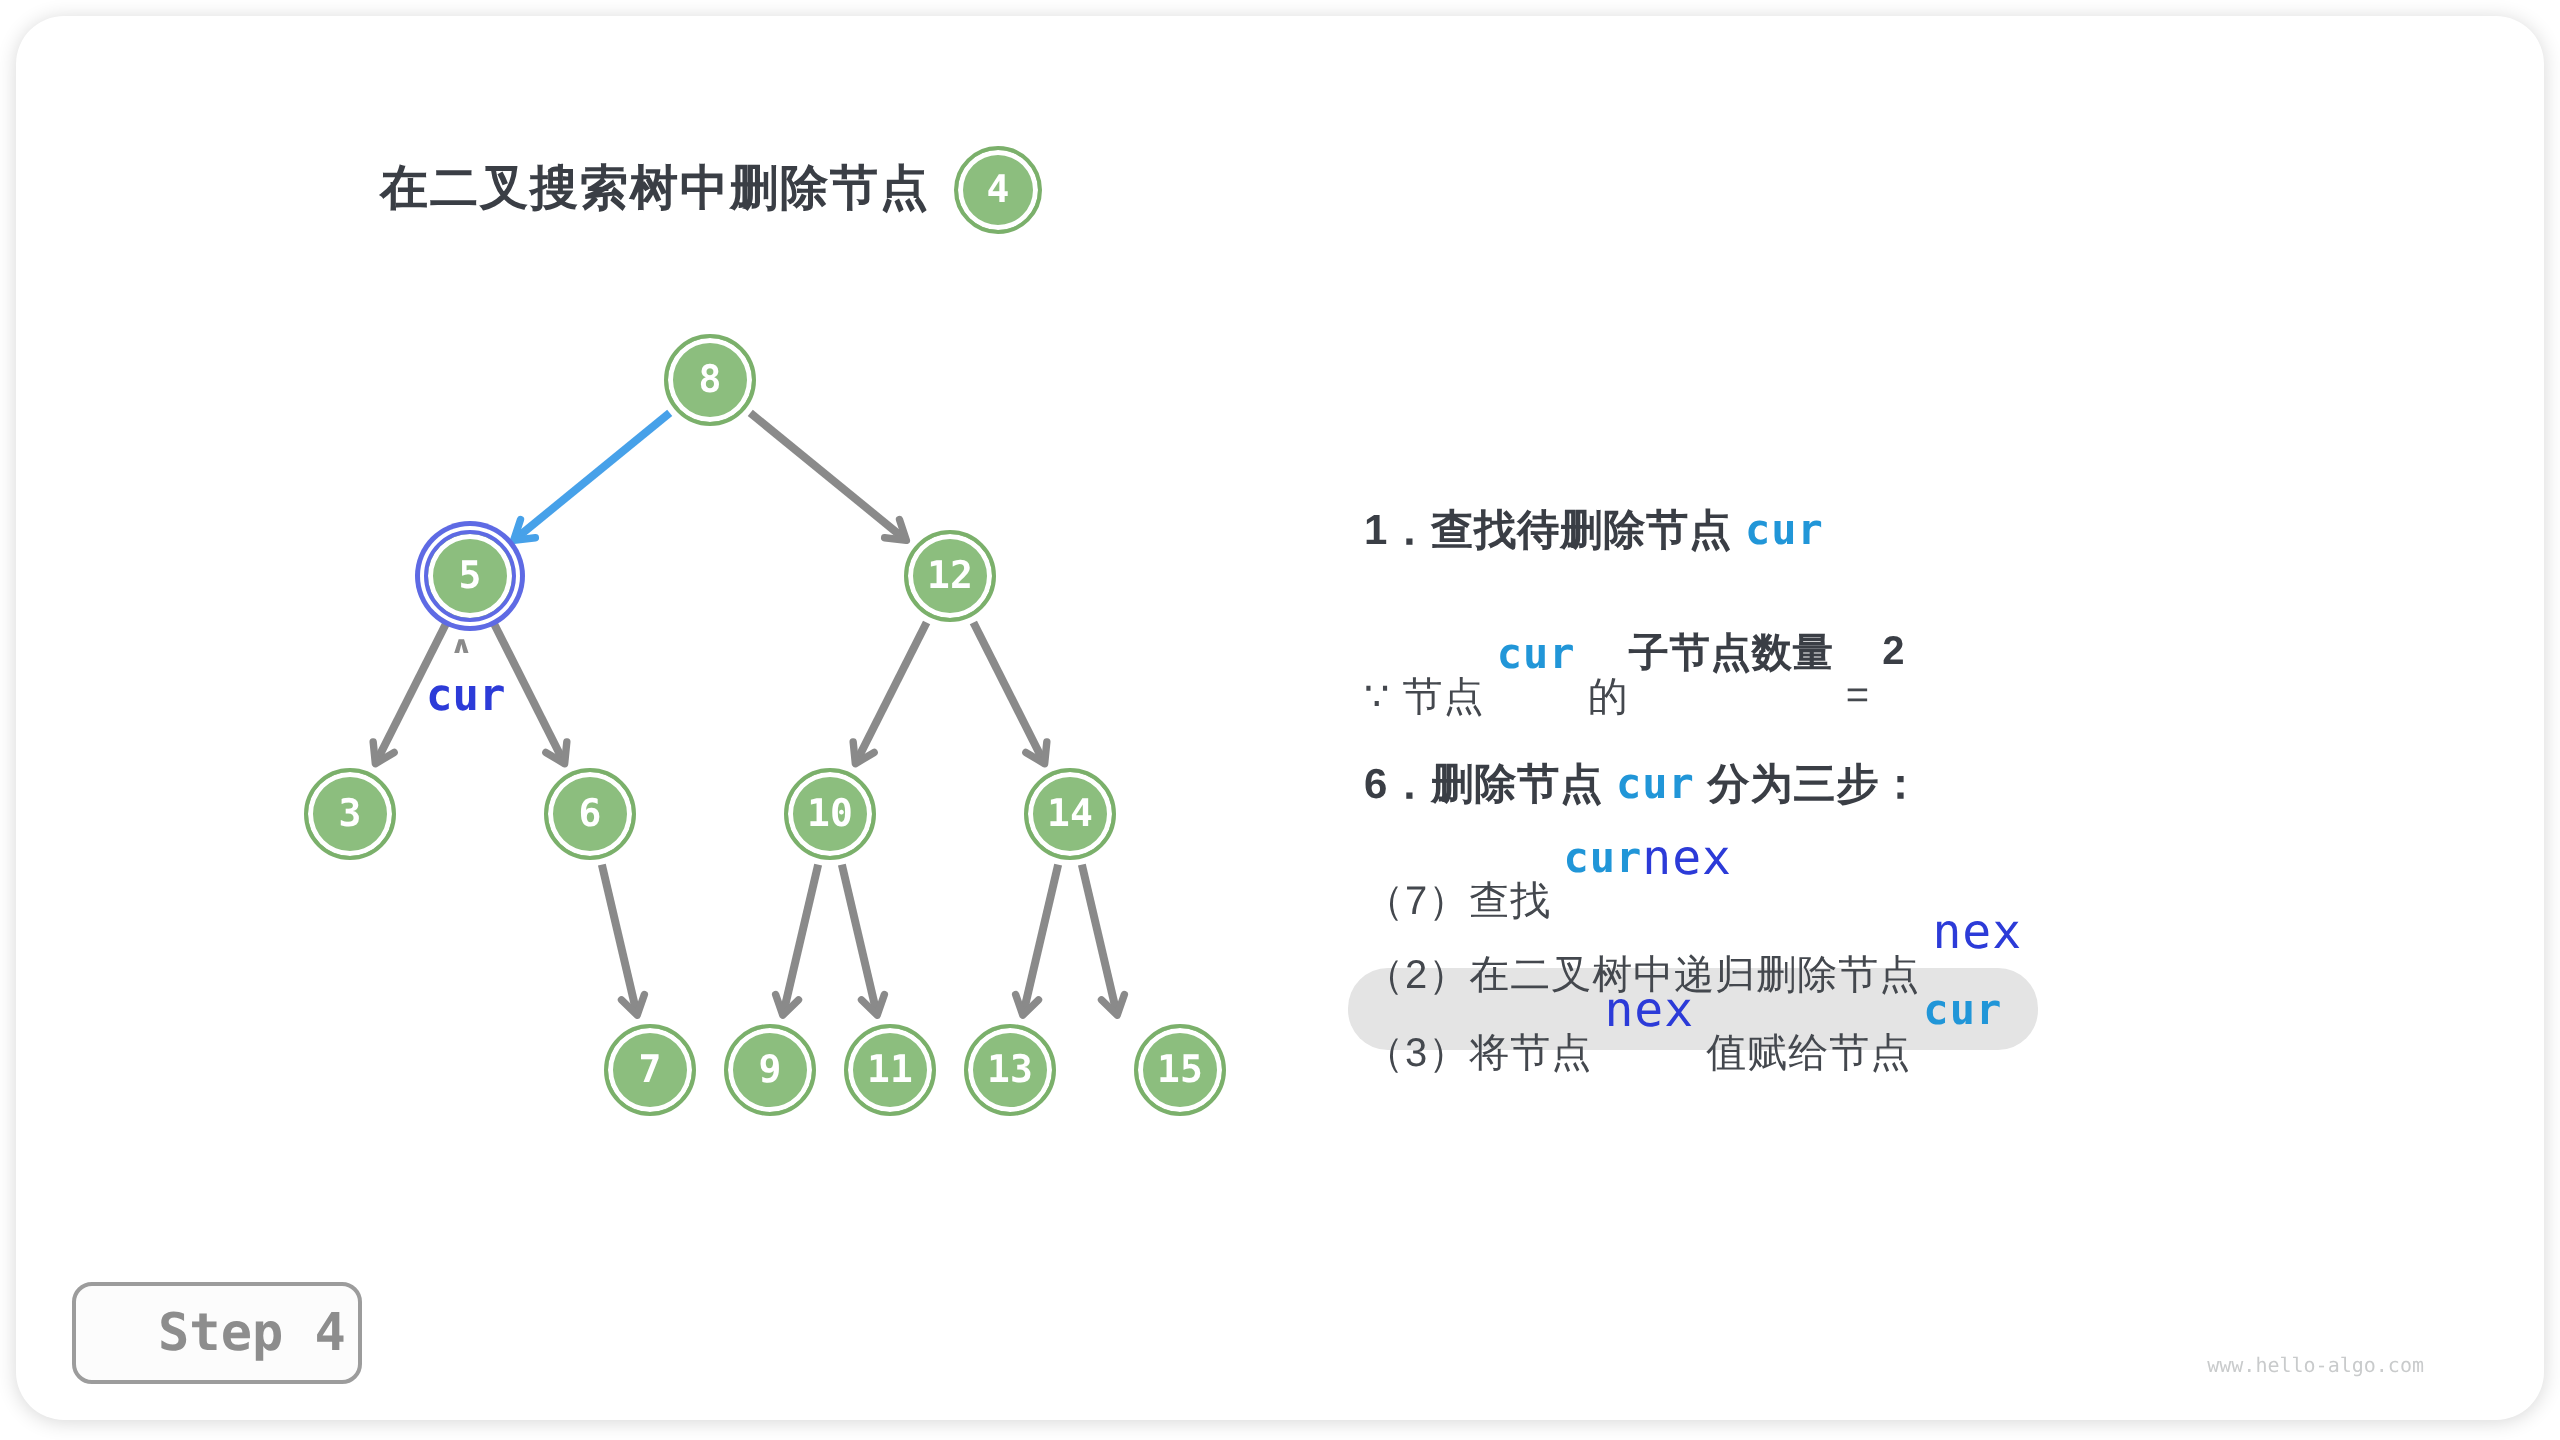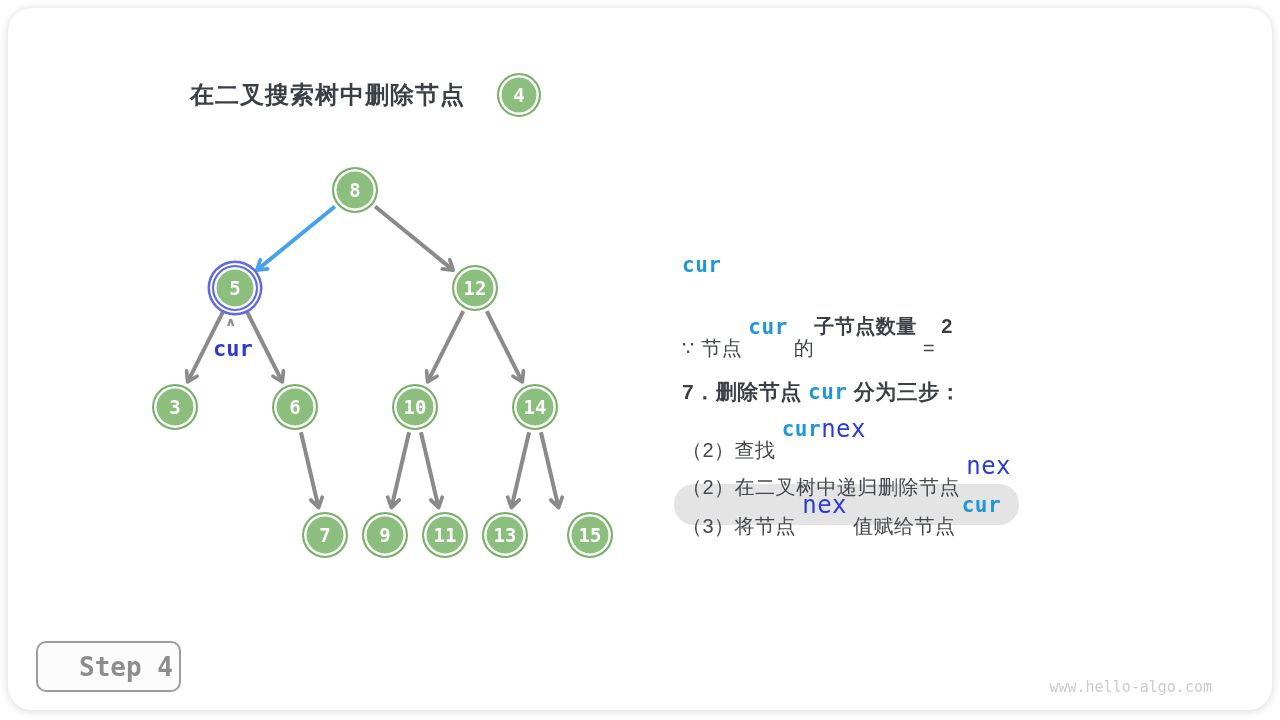--- a/index.html
+++ b/index.html
@@ -18,21 +18,21 @@
     --watermark-gray:#C9CBCC;
   }
   *{margin:0;padding:0;box-sizing:border-box;}
   html,body{width:1280px;height:720px;background:#fff;overflow:hidden;
     font-family:"Liberation Sans","DejaVu Sans",sans-serif;}
 
   .card{position:absolute;left:8px;top:8px;width:1264px;height:702px;
     background:#ffffff;border-radius:24px;box-shadow:0 1px 10px rgba(0,0,0,0.16);}
 
   
-  .title-row{position:absolute;left:190px;top:73px;display:flex;align-items:center;gap:32px;z-index:5;}
+  .title-row{position:absolute;left:190px;top:73px;display:flex;align-items:center;gap:12px;z-index:5;}
   .page-title{font-size:24px;font-weight:700;color:var(--text-dark);letter-spacing:1px;line-height:44px;}
   .badge{width:44px;height:44px;border-radius:50%;
     background:var(--node-green);border:2px solid var(--node-green-border);
     box-shadow:inset 0 0 0 2.5px #fff;
     display:flex;align-items:center;justify-content:center;
     color:#fff;font-weight:700;font-size:19px;
     font-family:"DejaVu Sans Mono","Liberation Mono",monospace;}
 
   
   #edge-layer{position:absolute;left:0;top:0;width:1280px;height:720px;z-index:3;}
@@ -67,21 +67,21 @@
   .sg-royal{color:var(--code-royal);font-weight:400;font-size:24px;
     font-family:"DejaVu Sans Mono","Liberation Mono",monospace;}
 
   
   .step-btn{position:absolute;left:36px;top:641px;width:145px;height:51px;z-index:5;
     background:#FCFCFC;border:2.5px solid var(--step-border);border-radius:10px;
     display:flex;align-items:center;justify-content:center;
     color:var(--step-text);font-weight:700;font-size:26px;
     font-family:"DejaVu Sans Mono","Liberation Mono",monospace;padding-left:35px;}
   .watermark{position:absolute;right:68px;top:678px;z-index:5;
-    color:var(--watermark-gray);font-size:15px;
+    color:var(--watermark-gray);font-size:10px;
     font-family:"DejaVu Sans Mono","Liberation Mono",monospace;}
 </style>
 </head>
 <body>
 
 <div class="card"></div>
 
 <div class="title-row">
   <div class="page-title">在二叉搜索树中删除节点</div>
   <div class="badge">
@@ -123,24 +123,24 @@
     <div class="tnode" style="left: 362px; top: 512px;">9</div>
     <div class="tnode" style="left: 422px; top: 512px;">11</div>
     <div class="tnode" style="left: 482px; top: 512px; text-align: right;">13</div>
     <div class="tnode" style="left: 567px; top: 512px;">15</div>
   </div>
 
 <div class="cursor-caret">∧</div>
 <div class="cursor-label">cur</div>
 
 <div id="notes">
-    <div class="note-line heading"><span class="sg-cyan">cur</span></div>
+    <div class="note-line heading"><span class="sg-bold">1．查找待删除节点 </span><span class="sg-cyan">cur</span></div>
     <div class="note-line body"><span class="sg-normal">∵ 节点 </span><span class="sg-cyan">cur</span><span class="sg-normal"> 的</span><span class="sg-bold">子节点数量</span><span class="sg-normal"> = </span><span class="sg-bold">2</span></div>
-    <div class="note-line heading"><span class="sg-bold">7．删除节点 </span><span class="sg-cyan">cur</span><span class="sg-bold"> 分为三步：</span></div>
-    <div class="note-line body"><span class="sg-normal">（2）查找 </span><span class="sg-cyan">cur</span><span class="sg-royal">nex</span></div>
+    <div class="note-line heading"><span class="sg-bold">6．删除节点 </span><span class="sg-cyan">cur</span><span class="sg-bold"> 分为三步：</span></div>
+    <div class="note-line body"><span class="sg-normal">（7）查找 </span><span class="sg-cyan">cur</span><span class="sg-royal">nex</span></div>
     <div class="note-line body"><span class="sg-normal">（2）在二叉树中递归删除节点 </span><span class="sg-royal">nex</span></div>
     <div class="note-line body pill"><span class="sg-normal">（3）将节点 </span><span class="sg-royal">nex</span><span class="sg-normal"> 值赋给节点 </span><span class="sg-cyan">cur</span></div>
   </div>
 
 <div class="step-btn">
   <span>Step 4</span>
 </div>
 <div class="watermark">www.hello-algo.com</div>
 
 </body></html>

